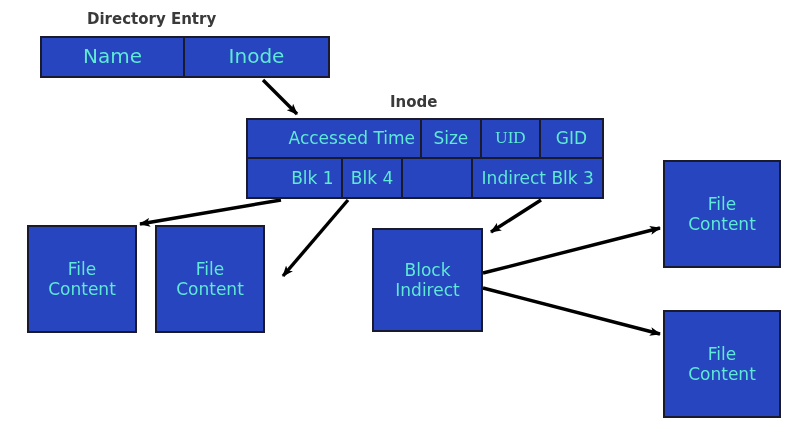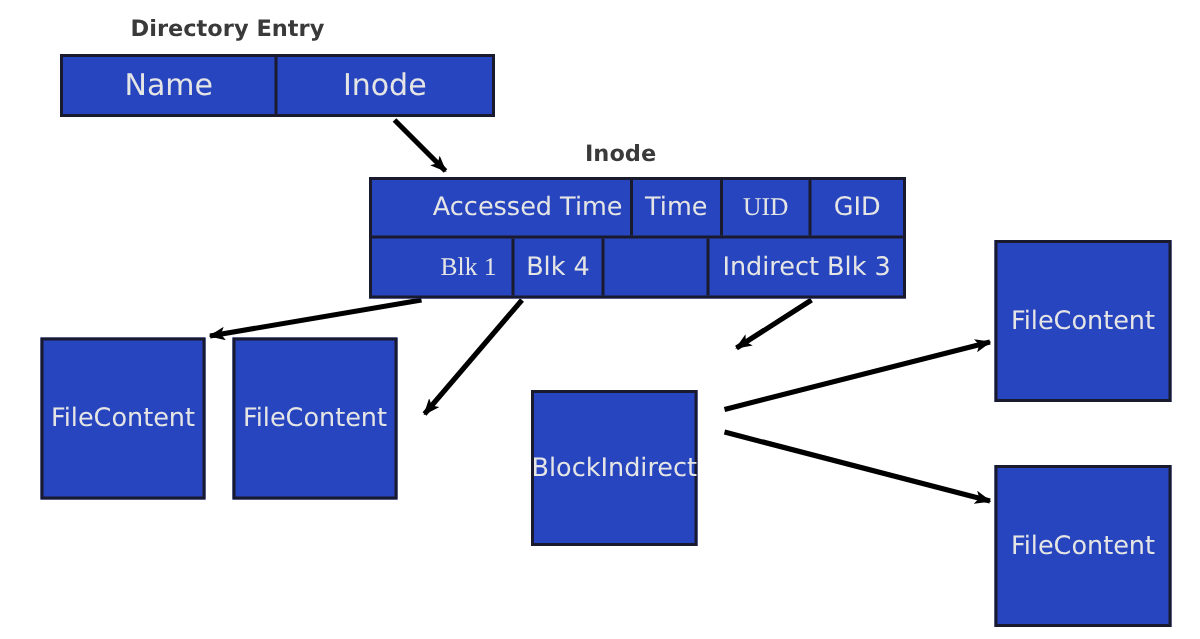--- a/index.html
+++ b/index.html
@@ -23,21 +23,21 @@
     top: 0;
     width: 800px;
     height: 426px;
     pointer-events: none;
   }
   .node {
     position: absolute;
     box-sizing: border-box;
     background: #2645BE;
     border: 2px solid #1a1a2e;
-    color: #e5e5e5;
+    color: #5eead4;
     display: flex;
     align-items: center;
     justify-content: center;
     text-align: center;
     font-family: "DejaVu Sans", sans-serif;
     line-height: 1.18;
     z-index: 3;
   }
   .caption {
     position: absolute;
@@ -91,33 +91,33 @@
     font-size: 17px;
     box-sizing: border-box;
     border-right: 2px solid #1a1a2e;
     height: 100%;
   }
   #inode-table .cell:last-child { border-right: none; }
   .w-atime { width: 155px; }
   .w-size  { width: 68px; }
   .w-uid   { width: 66px; font-family: Liberation Serif, serif; }
   .w-gid   { width: 69px; border-radius: 17px; }
-  .w-blk1  { width: 66px; font-family: Liberation Serif, serif; }
+  .w-blk1  { width: 66px; }
   .w-blk2  { width: 68px; }
   .w-empty { width: 79px; }
   .w-ind   { width: 145px; }
 
   
   .content-box {
     font-size: 17px;
-    flex-direction: row;
+    flex-direction: column;
   }
   #fc-1 { left: 27px;  top: 225px; width: 110px; height: 108px; }
   #fc-2 { left: 155px; top: 225px; width: 110px; height: 108px; }
-  #blk-addr { left: 354px; top: 228px; width: 111px; height: 104px; margin-top: 32px; }
+  #blk-addr { left: 372px; top: 228px; width: 111px; height: 104px; }
   #fc-3 { left: 663px; top: 160px; width: 118px; height: 108px; }
   #fc-4 { left: 663px; top: 310px; width: 118px; height: 108px; }
 
   #cap-dir   { left: 87px;  top: 10px; }
   #cap-inode { left: 390px; top: 93px; }
 </style>
 </head>
 <body>
 
 <div id="canvas">
@@ -147,21 +147,21 @@
   <div class="caption" id="cap-inode">Inode</div>
 
   <div class="node" id="dir-entry">
     <div class="cell name">Name</div>
     <div class="cell inode">Inode</div>
   </div>
 
   <div class="node" id="inode-table">
     <div class="row top">
       <div class="cell w-atime">Accessed Time</div>
-      <div class="cell w-size">Time</div>
+      <div class="cell w-size">Size</div>
       <div class="cell w-uid">UID</div>
       <div class="cell w-gid">GID</div>
     </div>
     <div class="row bottom">
       <div class="cell w-blk1">Blk 1</div>
       <div class="cell w-blk2">Blk 4</div>
       <div class="cell w-empty"></div>
       <div class="cell w-ind">Indirect Blk 3</div>
     </div>
   </div>

